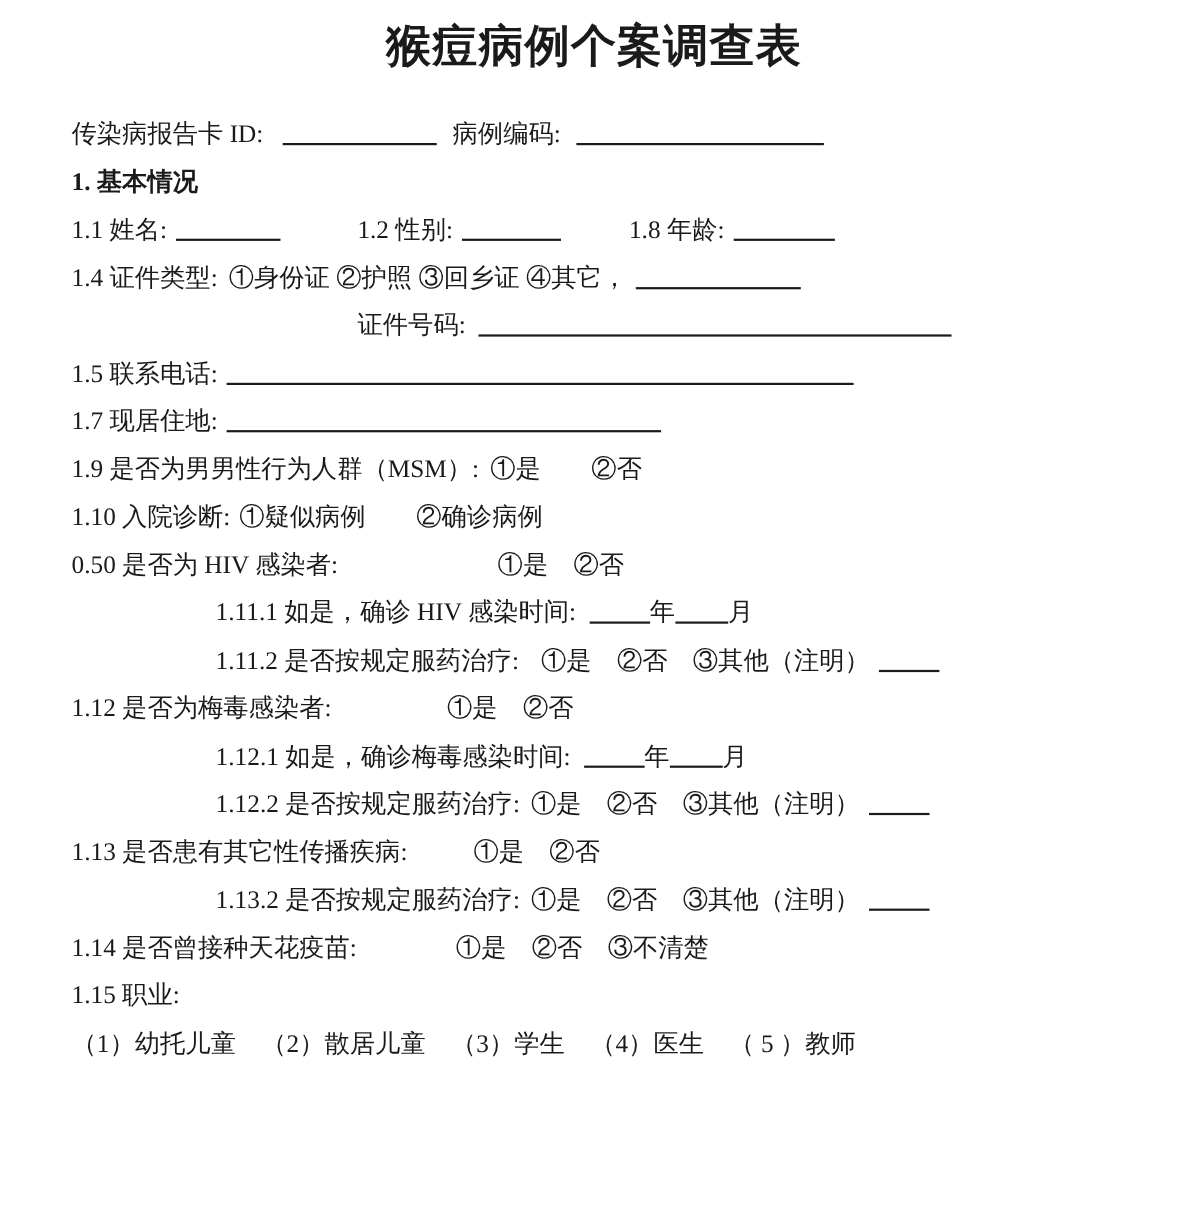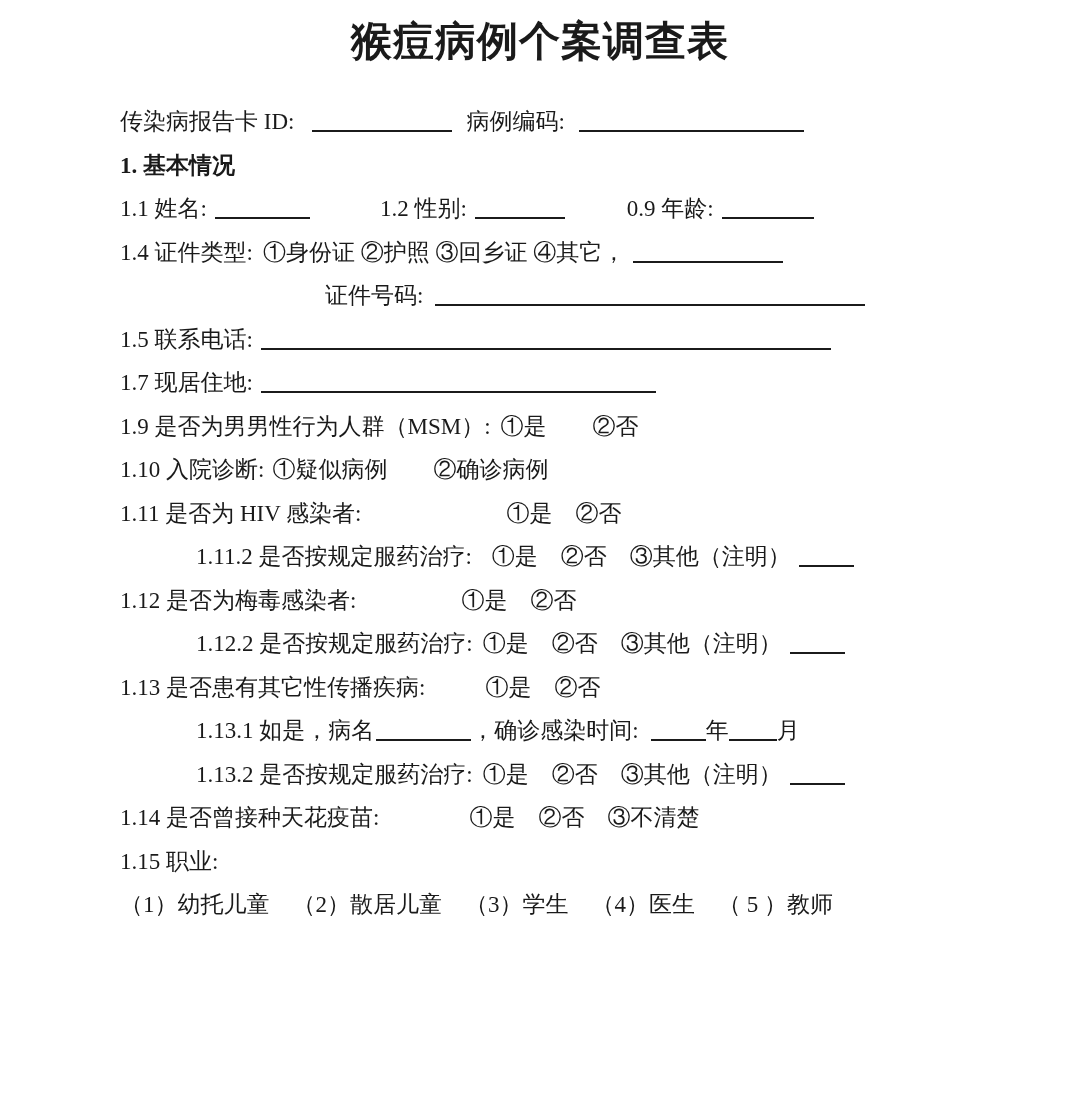--- a/index.html
+++ b/index.html
@@ -18,21 +18,21 @@
     text-align:center;
     font-size:41px;
     font-weight:bold;
     line-height:50px;
     letter-spacing:1px;
   }
   .body{margin-top:34px;}
   .row{
     line-height:43.5px;
     height:43.5px;
-    padding-left:120px;
+    padding-left:65px;
     white-space:nowrap;
   }
   .row.sub{padding-left:196px;}
   .row.doc-num{padding-left:325px;}
   .bold{font-weight:bold;}
   .blank{
     display:inline-block;
     height:20px;
     border-bottom:2px solid #1b1b1b;
     vertical-align:-3px;
@@ -49,49 +49,50 @@
 <body>
 
 <div class="doc">
   <div class="title">猴痘病例个案调查表</div>
   <div class="body">
 
     <div class="row"><span>传染病报告卡 ID:</span><span class="blank w140 ml18"></span><span class="ml14">病例编码:</span><span class="blank w225 ml14"></span></div>
 
     <div class="row bold"><span>1. 基本情况</span></div>
 
-    <div class="row"><span>1.1 姓名:</span><span class="blank w95 ml8"></span><span class="ml70">1.2 性别:</span><span class="blank w90 ml8"></span><span class="ml62">0.9 年龄:</span><span class="blank w92 ml8"></span></div>
+    <div class="row"><span>1.1 姓名:</span><span class="blank w95 ml8"></span><span class="ml70">1.2 性别:</span><span class="blank w90 ml8"></span><span class="ml62">1.8 年龄:</span><span class="blank w92 ml8"></span></div>
 
     <div class="row"><span>1.4 证件类型:</span><span class="ml10">①身份证 ②护照 ③回乡证 ④其它，</span><span class="blank w150 ml8"></span></div>
 
     <div class="row doc-num"><span>证件号码:</span><span class="blank w430 ml12"></span></div>
 
     <div class="row"><span>1.5 联系电话:</span><span class="blank w570 ml8"></span></div>
 
 
     <div class="row"><span>1.7 现居住地:</span><span class="blank w395 ml8"></span></div>
 
 
     <div class="row"><span>1.9 是否为男男性行为人群（MSM）:</span><span class="ml10">①是　　②否</span></div>
 
     <div class="row"><span>1.10 入院诊断:</span><span class="ml8">①疑似病例　　②确诊病例</span></div>
 
-    <div class="row"><span>1.11 是否为 HIV 感染者:</span><span class="ml145">①是　②否</span></div>
+    <div class="row"><span>0.50 是否为 HIV 感染者:</span><span class="ml145">①是　②否</span></div>
 
+    <div class="row sub"><span>1.11.1 如是，确诊 HIV 感染时间:</span><span class="blank w55 ml12"></span><span>年</span><span class="blank w48"></span><span>月</span></div>
 
     <div class="row sub"><span>1.11.2 是否按规定服药治疗:</span><span class="ml20">①是　②否　③其他（注明）</span><span class="blank w55 ml8"></span></div>
 
     <div class="row"><span>1.12 是否为梅毒感染者:</span><span class="ml105">①是　②否</span></div>
 
+    <div class="row sub"><span>1.12.1 如是，确诊梅毒感染时间:</span><span class="blank w55 ml12"></span><span>年</span><span class="blank w48"></span><span>月</span></div>
 
     <div class="row sub"><span>1.12.2 是否按规定服药治疗:</span><span class="ml10">①是　②否　③其他（注明）</span><span class="blank w55 ml8"></span></div>
 
     <div class="row"><span>1.13 是否患有其它性传播疾病:</span><span class="ml60">①是　②否</span></div>
 
-    <div class="row sub"><span>1.13.1 如是，病名</span><span class="blank w95 ml2"></span><span>，确诊感染时间:</span><span class="blank w55 ml12"></span><span>年</span><span class="blank w48"></span><span>月</span></div>
 
     <div class="row sub"><span>1.13.2 是否按规定服药治疗:</span><span class="ml10">①是　②否　③其他（注明）</span><span class="blank w55 ml8"></span></div>
 
     <div class="row"><span>1.14 是否曾接种天花疫苗:</span><span class="ml90">①是　②否　③不清楚</span></div>
 
     <div class="row"><span>1.15 职业:</span></div>
 
     <div class="row"><span>（1）幼托儿童　（2）散居儿童　（3）学生　（4）医生　（ 5 ）教师</span></div>
 
   </div>

